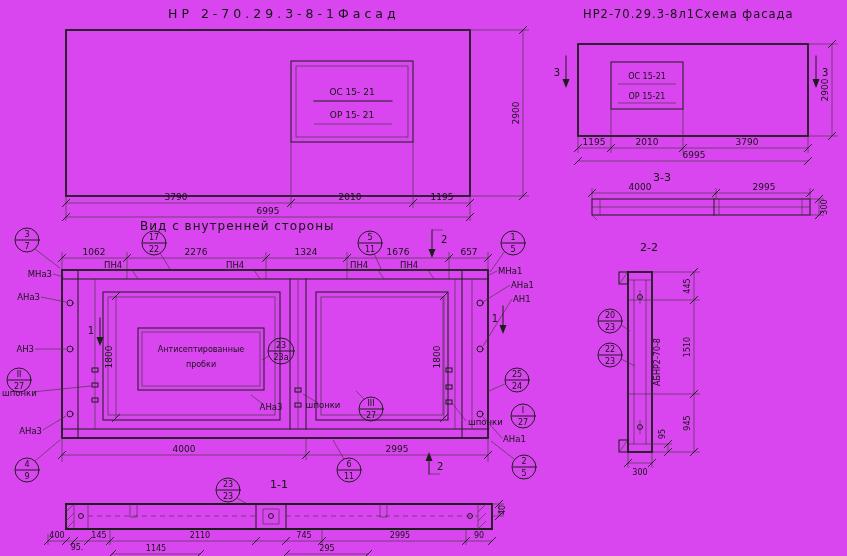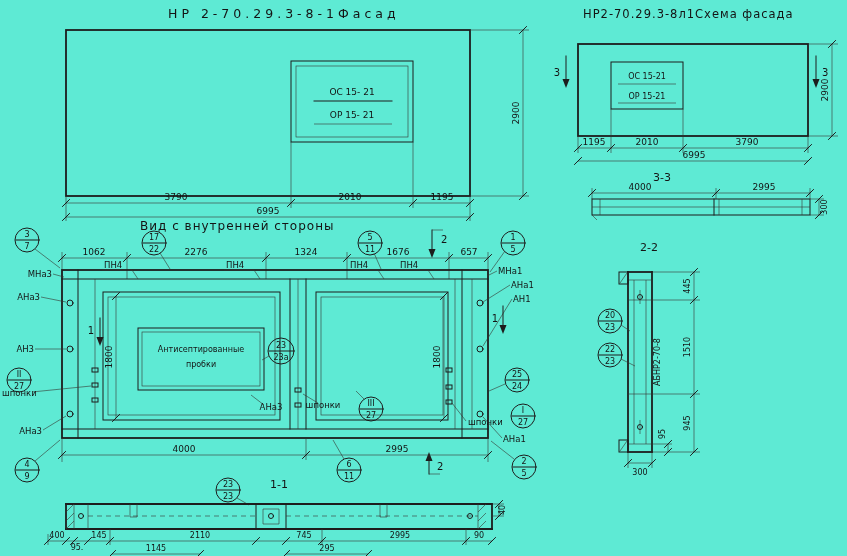--- a/index.html
+++ b/index.html
@@ -1,17 +1,17 @@
 <!DOCTYPE html>
 <html><head>
 <meta charset="utf-8">
 <style>
   html,body{margin:0;padding:0;}
   body{background:#d8d6d0;}
-  .sheet{width:847px;height:556px;background:#5eead4;position:relative;overflow:hidden;font-family:"DejaVu Sans",sans-serif;}
+  .sheet{width:847px;height:556px;background:#d946ef;position:relative;overflow:hidden;font-family:"DejaVu Sans",sans-serif;}
   svg{display:block;}
   .ln{stroke:#1d1d1d;stroke-width:1;fill:none;stroke-linecap:square;}
   .ln2{stroke:#1d1d1d;stroke-width:1.8;fill:none;stroke-linecap:square;}
   .thin{stroke:#35342f;stroke-width:.6;fill:none;}
   .fil{fill:#1d1d1d;stroke:none;}
   text{fill:#141414;}
   .ttl{font-size:12.5px;letter-spacing:4px;}
   .ttl2{font-size:11.5px;letter-spacing:1px;}
   .ttl3{font-size:12px;letter-spacing:1px;}
   .sec{font-size:11px;}

